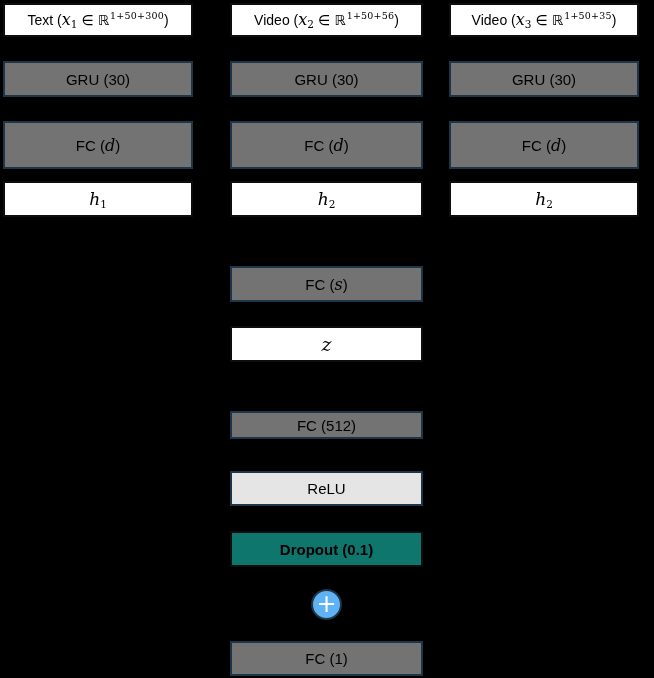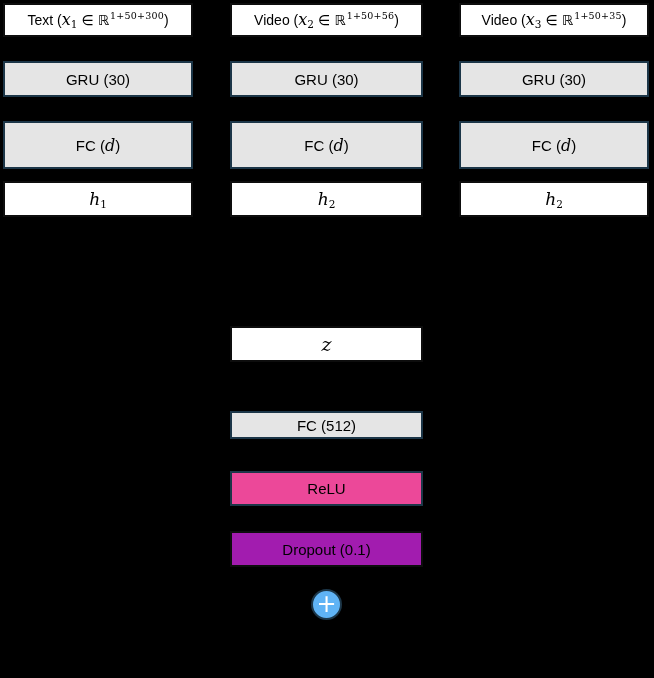--- a/index.html
+++ b/index.html
@@ -9,29 +9,29 @@
     background:#000000;
     overflow:hidden;
     font-family:"Liberation Sans",sans-serif;
   }
   .box{
     position:absolute;
     display:flex;align-items:center;justify-content:center;
     box-sizing:border-box;
     border:2px solid #101010;
   }
-  .blue{background:#e5e5e5;border-color:#1c3648;justify-content:center;}
-  .relu-blue{background:#ec4899;border-color:#1c3648;}
+  .blue{background:#737373;border-color:#1c3648;justify-content:center;}
+  .relu-blue{background:#e5e5e5;border-color:#1c3648;}
   .white{background:#FFFFFF;border-color:#0d0d0d;}
-  .gray{background:#a21caf;border-color:#0d0d0d;}
+  .gray{background:#0f766e;border-color:#0d0d0d;font-weight:bold;}
 
   
   .c1{left:3px;width:190px;}
   .c2{left:230px;width:193px;}
-  .c3{left:459px;width:190px;}
+  .c3{left:449px;width:190px;}
 
   
   .r-input{top:3px;height:34px;}
   .r-gru{top:61px;height:36px;}
   .r-fc{top:121px;height:48px;}
   .r-h{top:181px;height:36px;align-items:center;}
   .r-fcs{top:266px;height:36px;}
   .r-z{top:326px;height:36px;}
   .r-fc512{top:411px;height:28px;}
   .r-relu{top:471px;height:35px;}
@@ -98,29 +98,35 @@
   <div class="box blue c3 r-gru">
     <span class="lbl">GRU (30)</span>
   </div>
   <div class="box blue c3 r-fc">
     <span class="lbl"><span class="sans">FC (</span><span class="math mvar">d</span><span class="sans">)</span></span>
   </div>
   <div class="box white c3 r-h">
     <span class="lbl"><span class="math hvar">h</span><sub>2</sub></span>
   </div>
 
+  <div class="box blue c2 r-fcs">
+    <span class="lbl"><span class="sans">FC (</span><span class="math mvar">s</span><span class="sans">)</span></span>
+  </div>
   <div class="box white c2 r-z">
     <span class="lbl"><span class="math zvar">z</span></span>
   </div>
   <div class="box blue c2 r-fc512">
     <span class="lbl">FC (512)</span>
   </div>
   <div class="box relu-blue c2 r-relu">
     <span class="lbl">ReLU</span>
   </div>
   <div class="box gray c2 r-dropout">
     <span class="lbl">Dropout (0.1)</span>
   </div>
   <div class="sum-circle">
     <span class="plus">+</span>
   </div>
+  <div class="box blue c2 r-fc1">
+    <span class="lbl">FC (1)</span>
+  </div>
 
 </div>
 
 </body></html>

